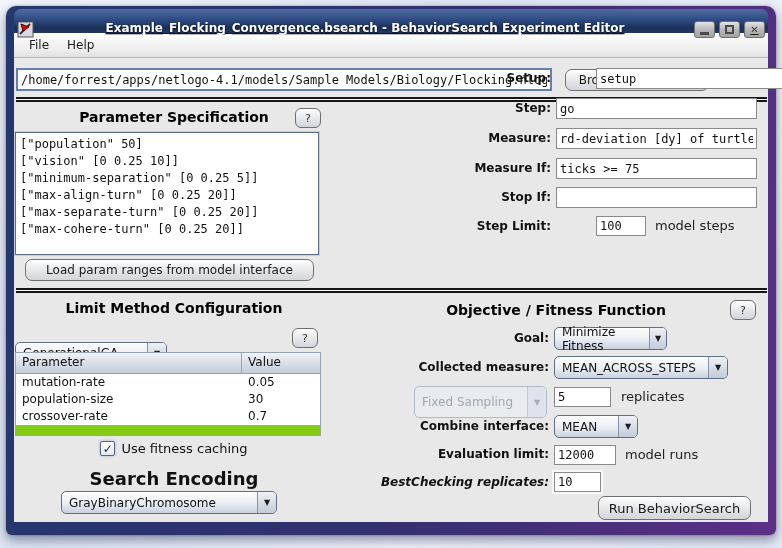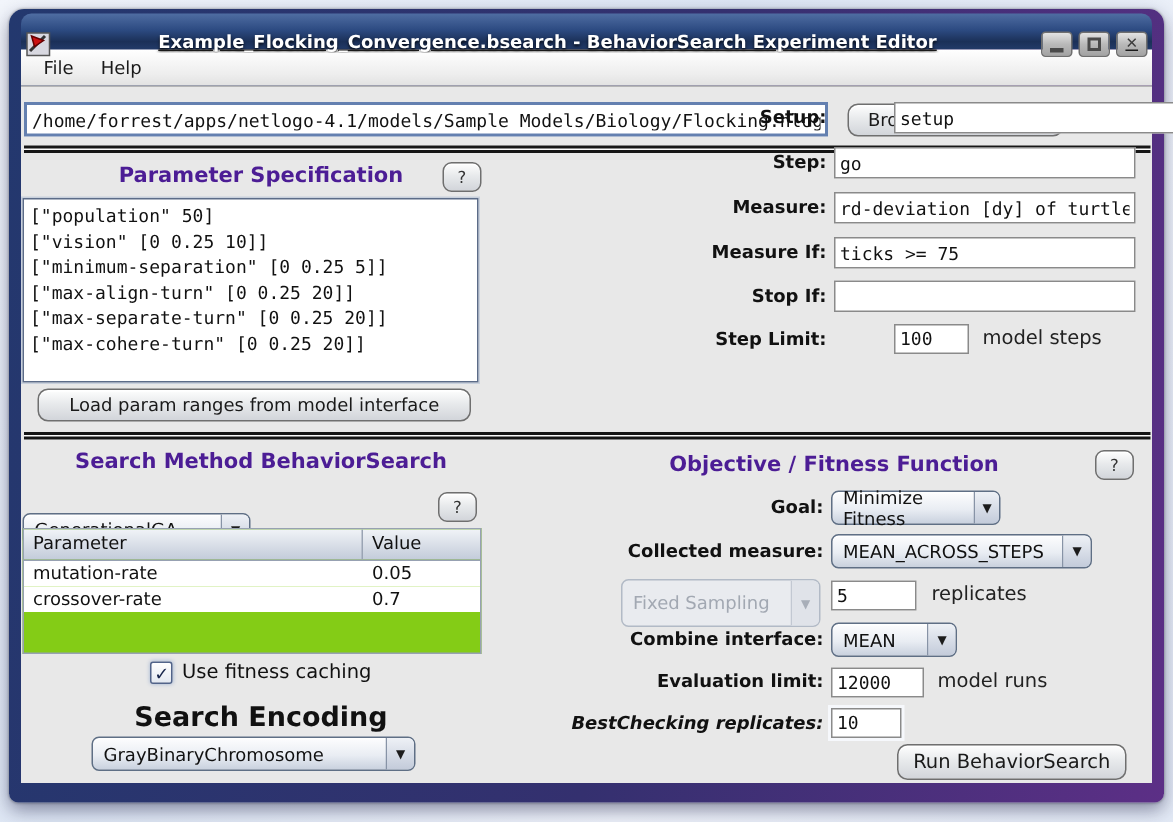--- a/index.html
+++ b/index.html
@@ -31,21 +31,21 @@
   .btn { position:absolute; border:1px solid #6f6f6f; border-radius:7px;
     background:linear-gradient(#fefefe,#e8eaec 45%,#d2d5da); font-size:12px;
     display:flex; align-items:center; justify-content:center; cursor:pointer;
     box-shadow:inset 0 1px 0 #fff; color:#1a1a1a; font-family:inherit; }
   .helpbtn { width:26px; height:20px; border-radius:6px; font-size:11px; color:#333; }
   .tf { position:absolute; background:#fff; border:1px solid #8a8a8a;
     font-family:"DejaVu Sans Mono","Liberation Mono",monospace; font-size:12px;
     padding:1px 3px; color:#111; }
   input.tf { outline:none; }
   .pathfield { border:2px solid #6480b0; }
-  .heading { position:absolute; font-weight:bold; font-size:14px; text-align:center; color:#4c1d95; }
+  .heading { position:absolute; font-weight:bold; font-size:14px; text-align:center; color:#000000; }
   .lbl { position:absolute; font-weight:bold; font-size:12px; text-align:right; color:#111; white-space:nowrap; }
   .suffix { position:absolute; font-size:13px; color:#222; white-space:nowrap; }
   .ta { position:absolute; background:#fff; border:1px solid #5c6c88; box-shadow:0 0 0 1px #c8d0dc;
     overflow:hidden; }
   .ta pre { font-family:"DejaVu Sans Mono","Liberation Mono",monospace; font-size:12px;
     line-height:17px; padding:3px 4px; color:#111; white-space:pre; }
   .combo { position:absolute; display:flex; align-items:center; border:1px solid #5f6f85;
     border-radius:5px; background:linear-gradient(#fdfdfe,#e9edf3 55%,#c9d1de);
     padding-left:7px; font-size:12px; cursor:pointer; color:#111;
     box-shadow:inset 0 1px 0 #fff; }
@@ -133,38 +133,42 @@
 
       <div class="lbl" style="left:380px; top:132px; width:157px;">Stop If:</div>
       <input class="tf" style="left: 542px; top: 129px; width: 201px; height: 21px;" value="">
 
       <div class="lbl" style="left:380px; top:161px; width:157px;">Step Limit:</div>
       <input class="tf" style="left: 582px; top: 158px; width: 50px; height: 20px;" value="100">
       <div class="suffix" style="left:641px; top:160px;">model steps</div>
 
       <div class="sep" style="top:230px;"></div>
 
-      <div class="heading" style="left:0; top:242px; width:320px;">Search Method BehaviorSearch</div>
+      <div class="heading" style="left:0; top:242px; width:320px;">Limit Method Configuration</div>
       <div class="combo" style="left:1px; top:284px; width:152px; height:22px;">
         <span>GenerationalGA</span>
         <span class="arrow">▼</span>
       </div>
       <button class="btn helpbtn" style="left:278px; top:270px;">?</button>
 
       <div class="tablewrap" style="left:1px; top:294px; width:306px; height:84px;">
         <div class="thead">
           <div class="thcell col-param">Parameter</div>
           <div class="thcell col-val">Value</div>
         </div>
         <div>
             <div class="trow">
               <div class="tcell col-param">mutation-rate</div>
               <div class="tcell col-val">0.05</div>
             </div>
             <div class="trow">
+              <div class="tcell col-param">population-size</div>
+              <div class="tcell col-val">30</div>
+            </div>
+            <div class="trow">
               <div class="tcell col-param">crossover-rate</div>
               <div class="tcell col-val">0.7</div>
             </div>
           </div>
       </div>
 
       <div class="checkrow" style="left:0; top:383px; width:320px;">
         <div class="checkbox">
           <span>✓</span>
         </div>

